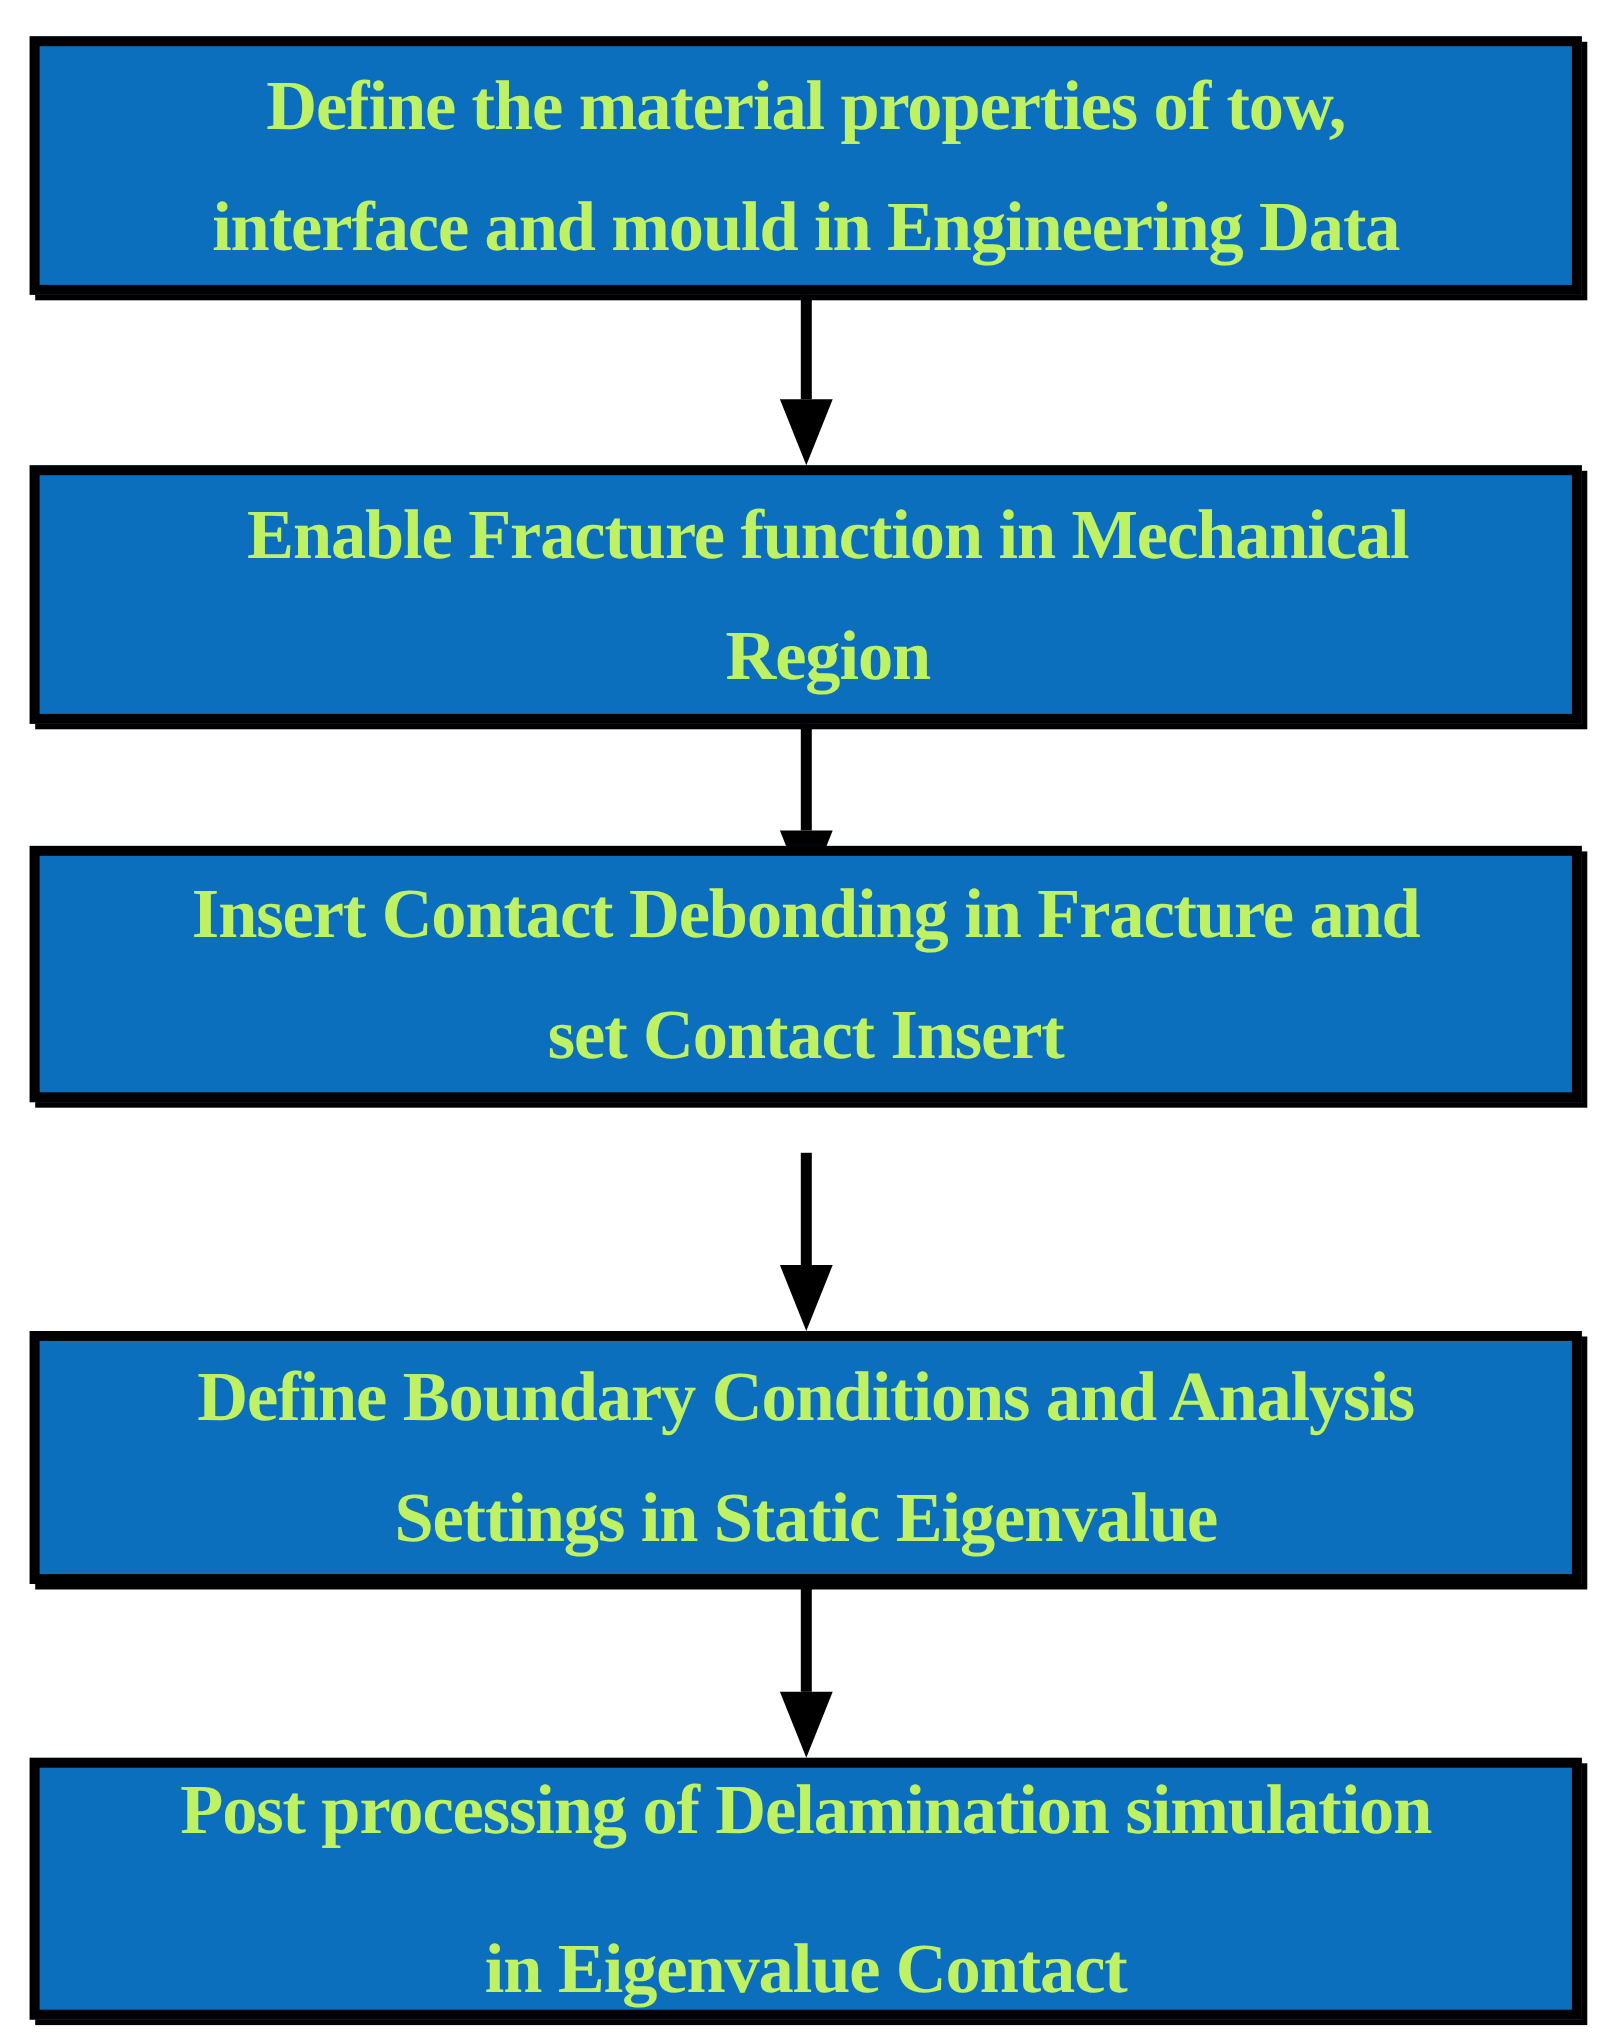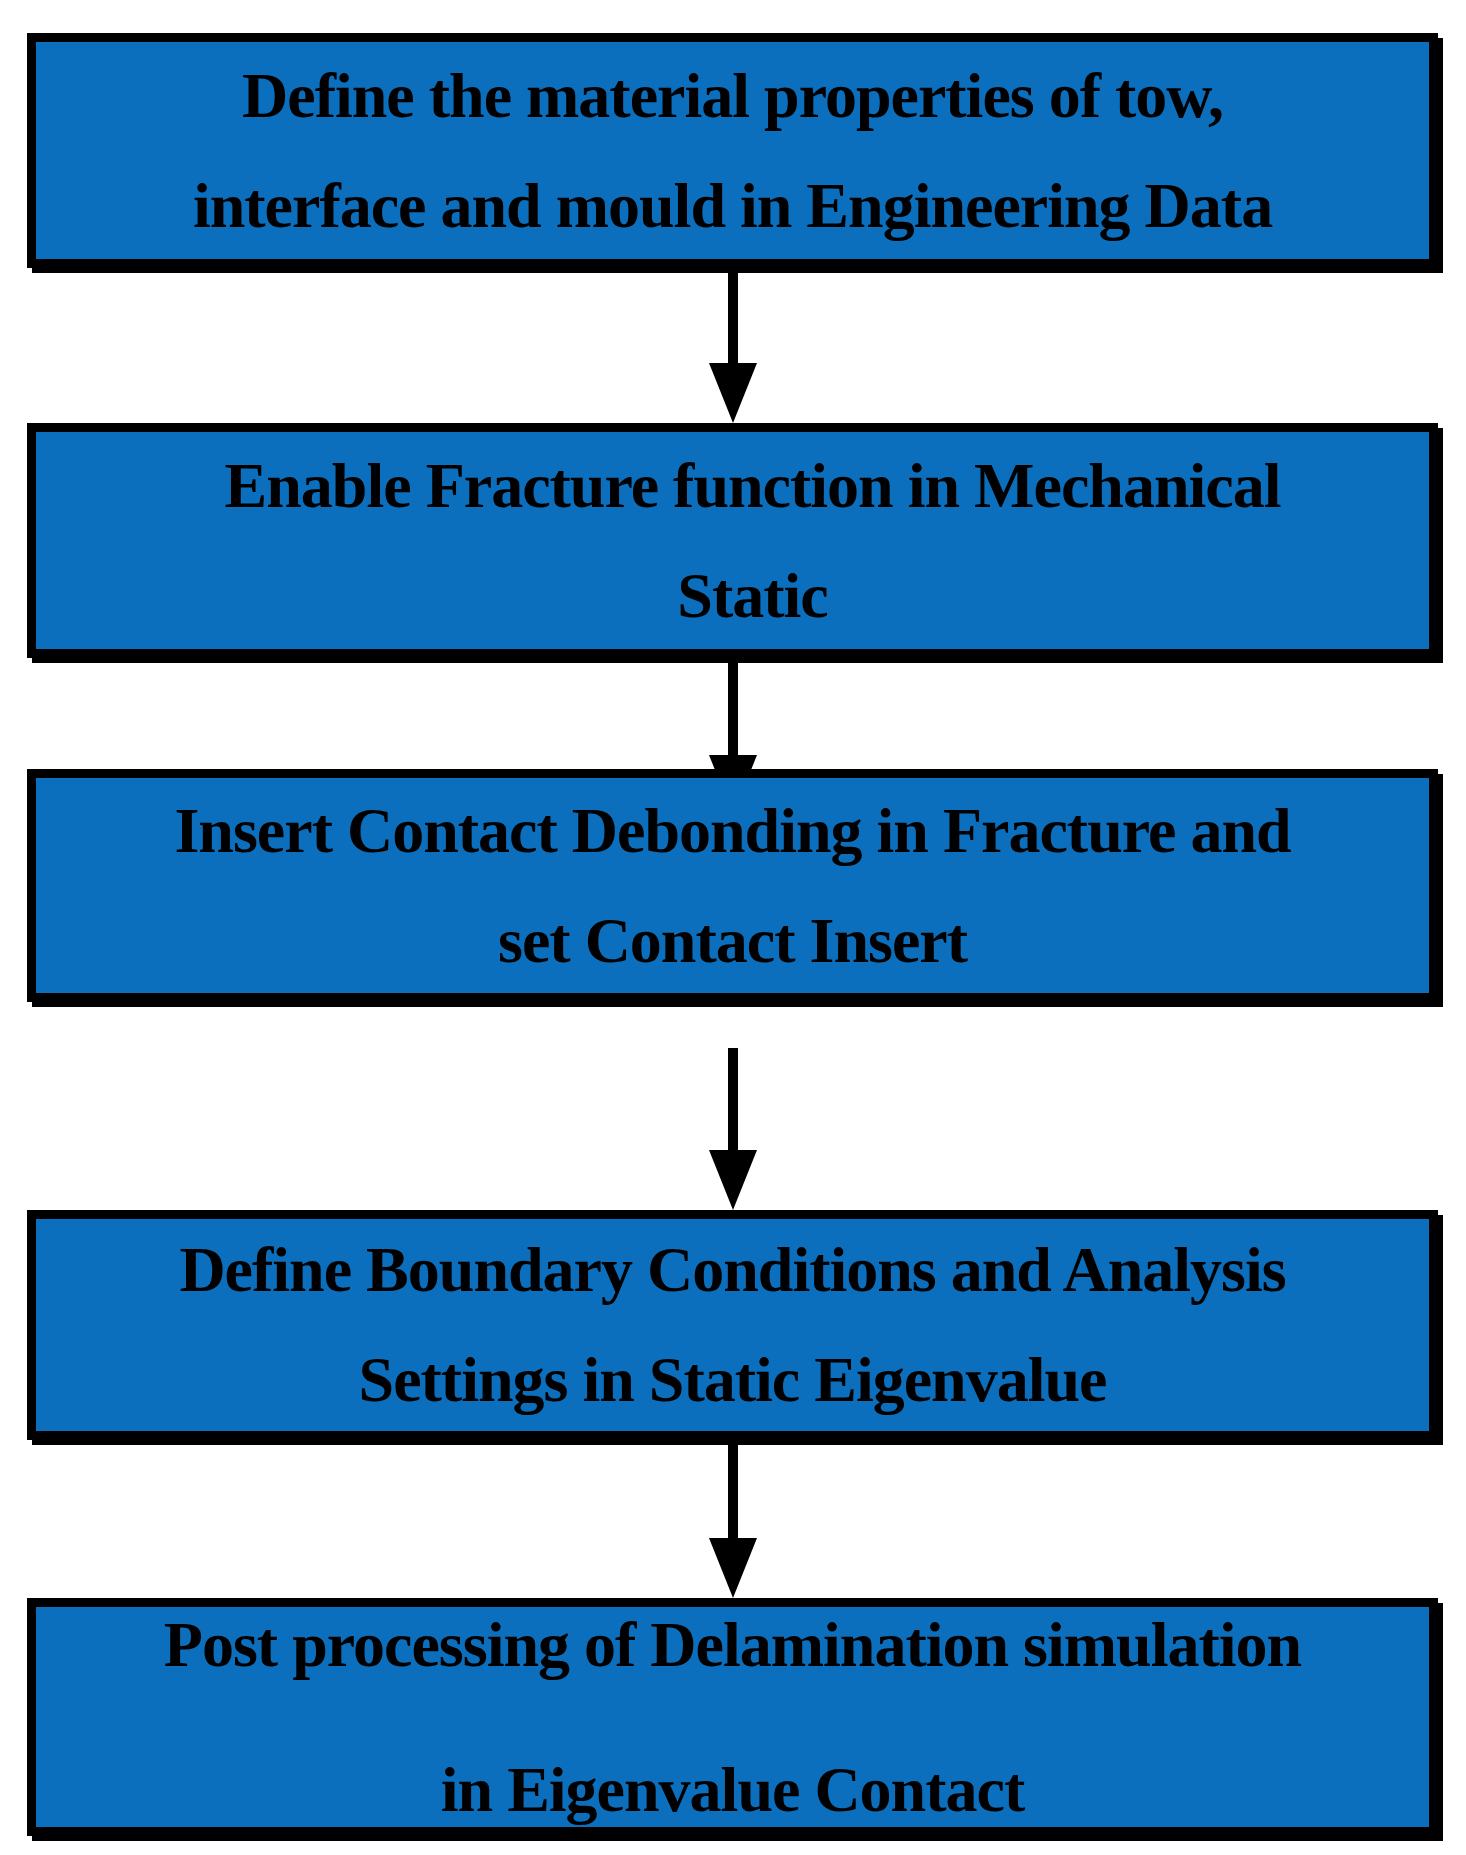--- a/index.html
+++ b/index.html
@@ -25,21 +25,21 @@
     box-shadow: 5px 5px 0 #000000;
     display: flex;
     flex-direction: column;
     align-items: center;
     justify-content: center;
   }
   .box-line {
     display: block;
     white-space: nowrap;
     text-align: center;
-    color: #000000;
+    color: #bef264;
     font-weight: bold;
     font-size: 64px;
     line-height: 110px;
     letter-spacing: -1px;
   }
   #box1 { top: 33px;   height: 235px; }
   #box2 { top: 423px;  height: 235px; padding-left: 40px; }
   #box3 { top: 769px;  height: 233px; }
   #box4 { top: 1210px; height: 230px; }
   #box5 { top: 1598px; height: 238px; gap: 35px; }
@@ -81,21 +81,21 @@
     <span class="box-line">interface and mould in Engineering Data</span>
   </div>
 
   <div class="arrow" id="arrow1">
     <div class="arrow-stem"></div>
     <div class="arrow-head"></div>
   </div>
 
   <div class="flow-box" id="box2">
     <span class="box-line">Enable Fracture function in Mechanical</span>
-    <span class="box-line">Static</span>
+    <span class="box-line">Region</span>
   </div>
 
   <div class="arrow" id="arrow2">
     <div class="arrow-stem"></div>
     <div class="arrow-head"></div>
   </div>
 
   <div class="flow-box" id="box3">
     <span class="box-line">Insert Contact Debonding in Fracture and</span>
     <span class="box-line">set Contact Insert</span>

